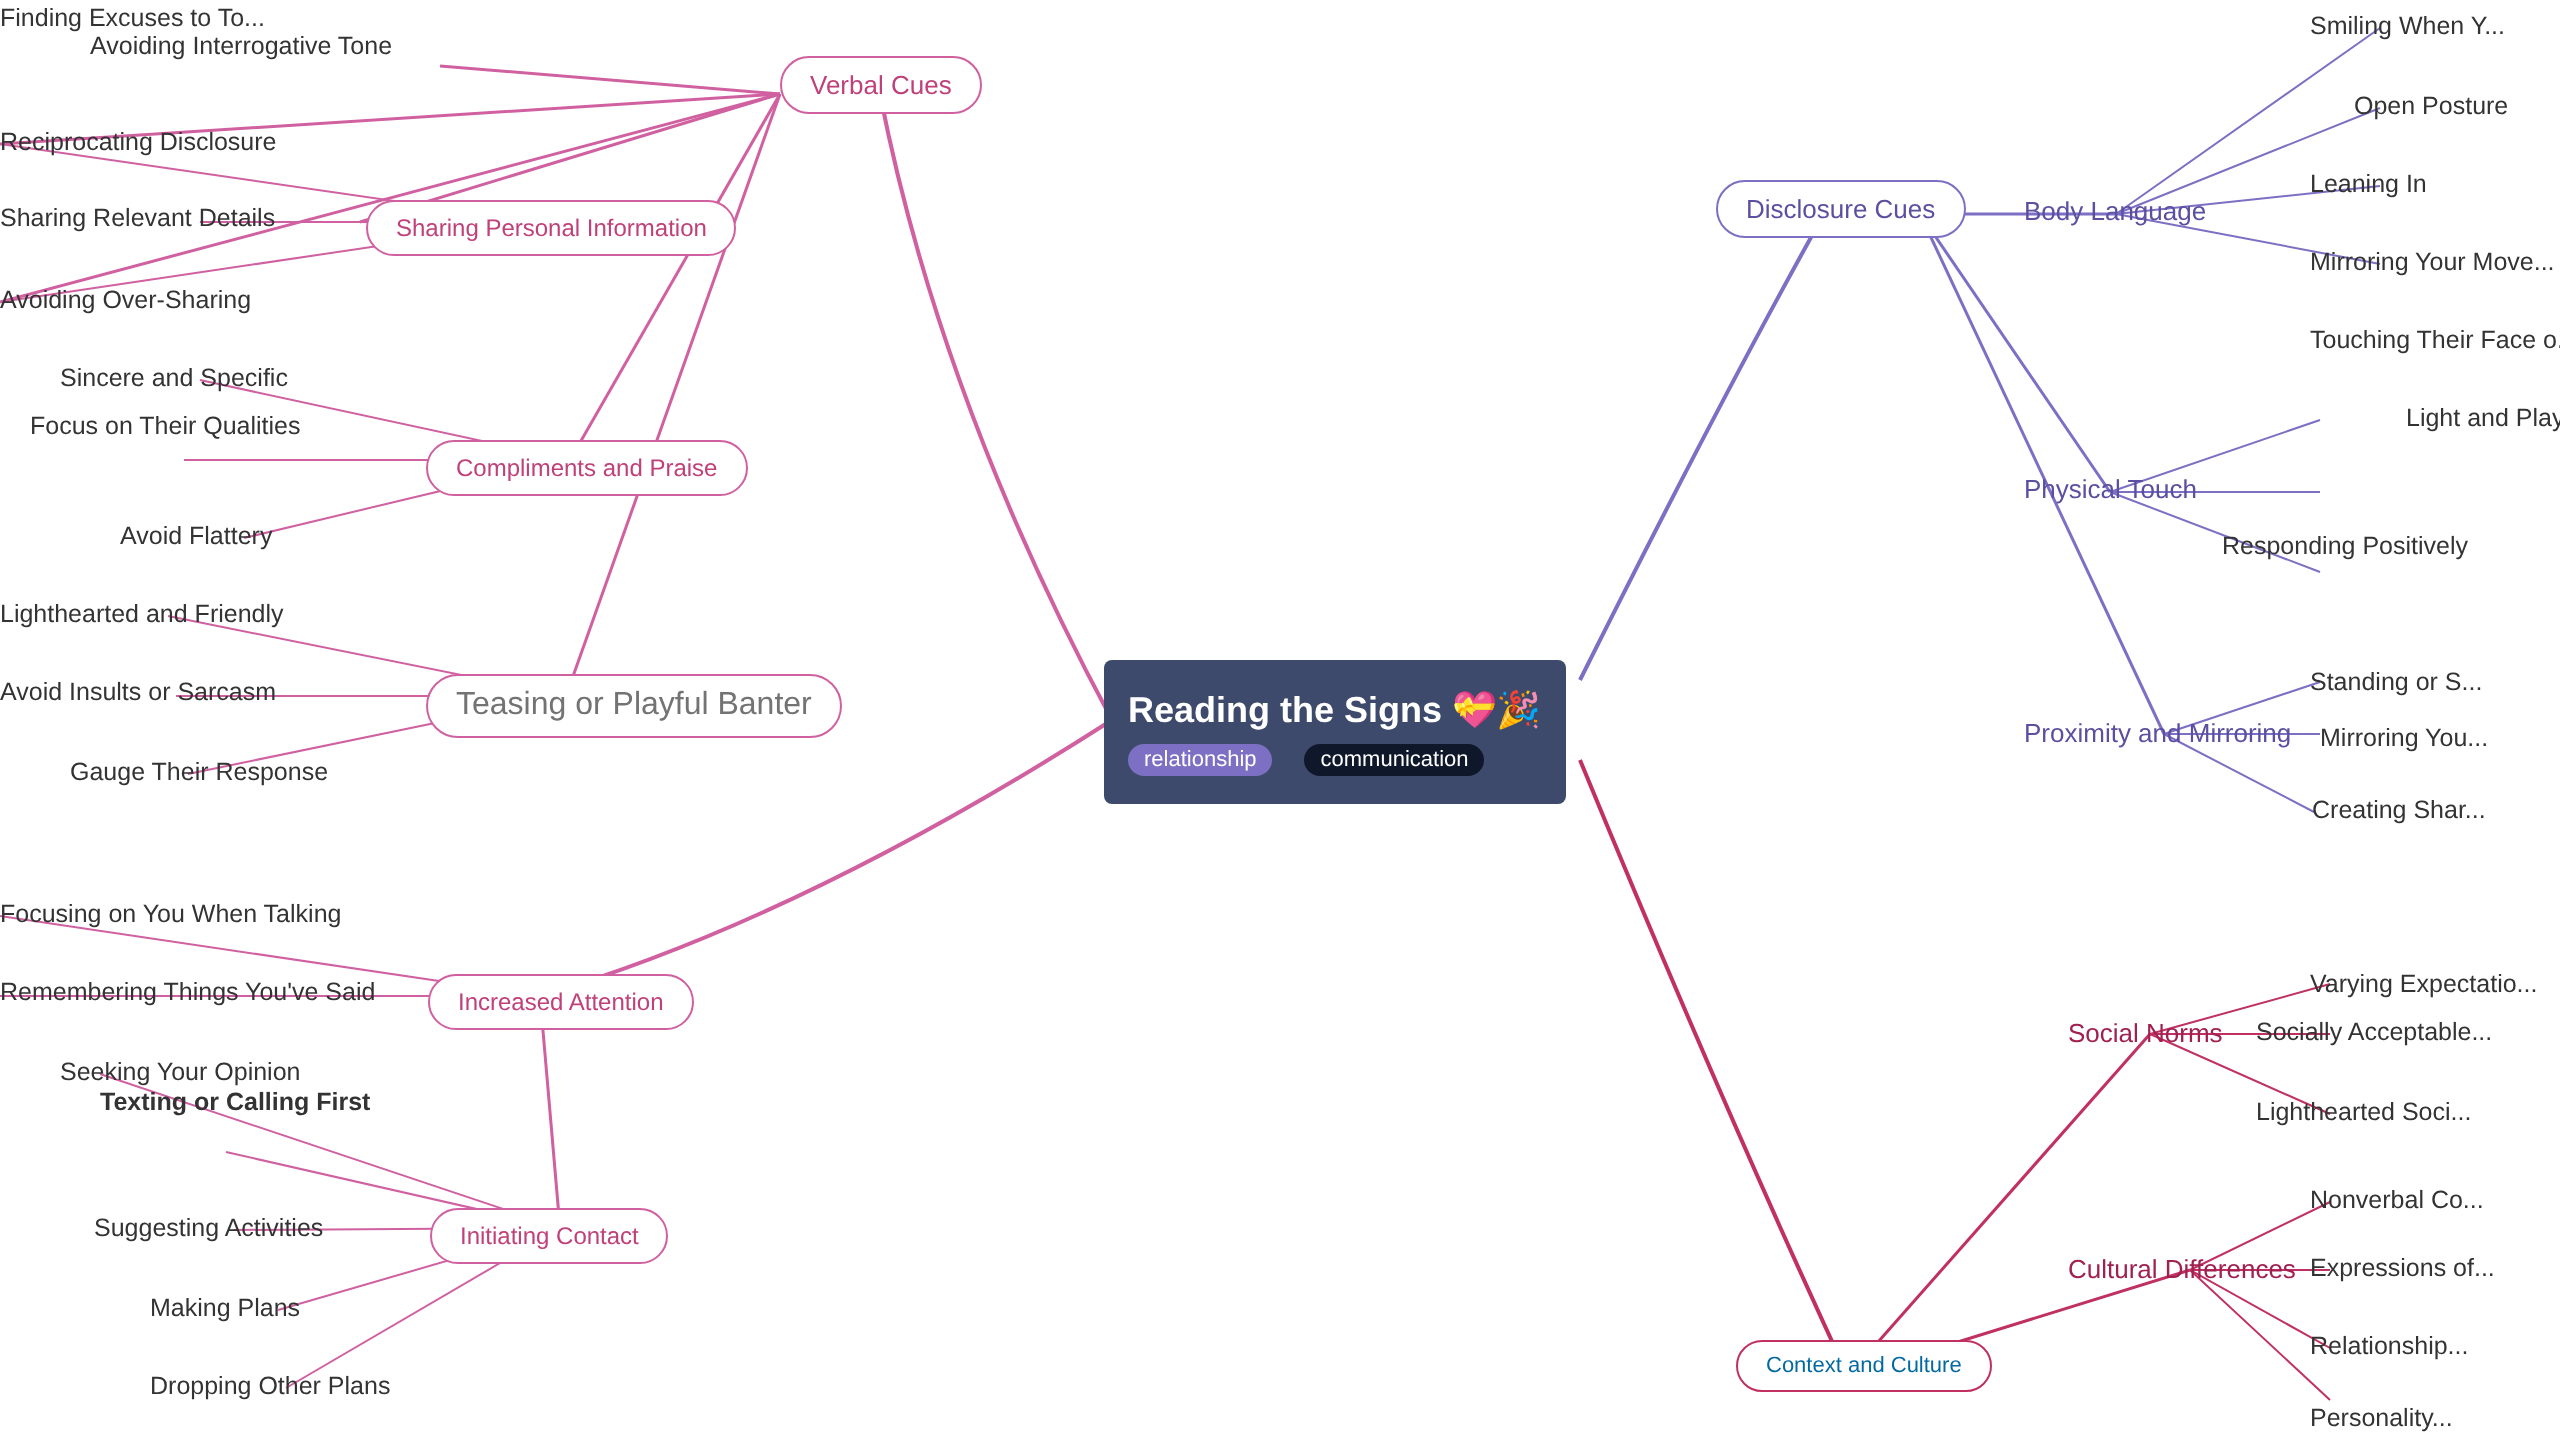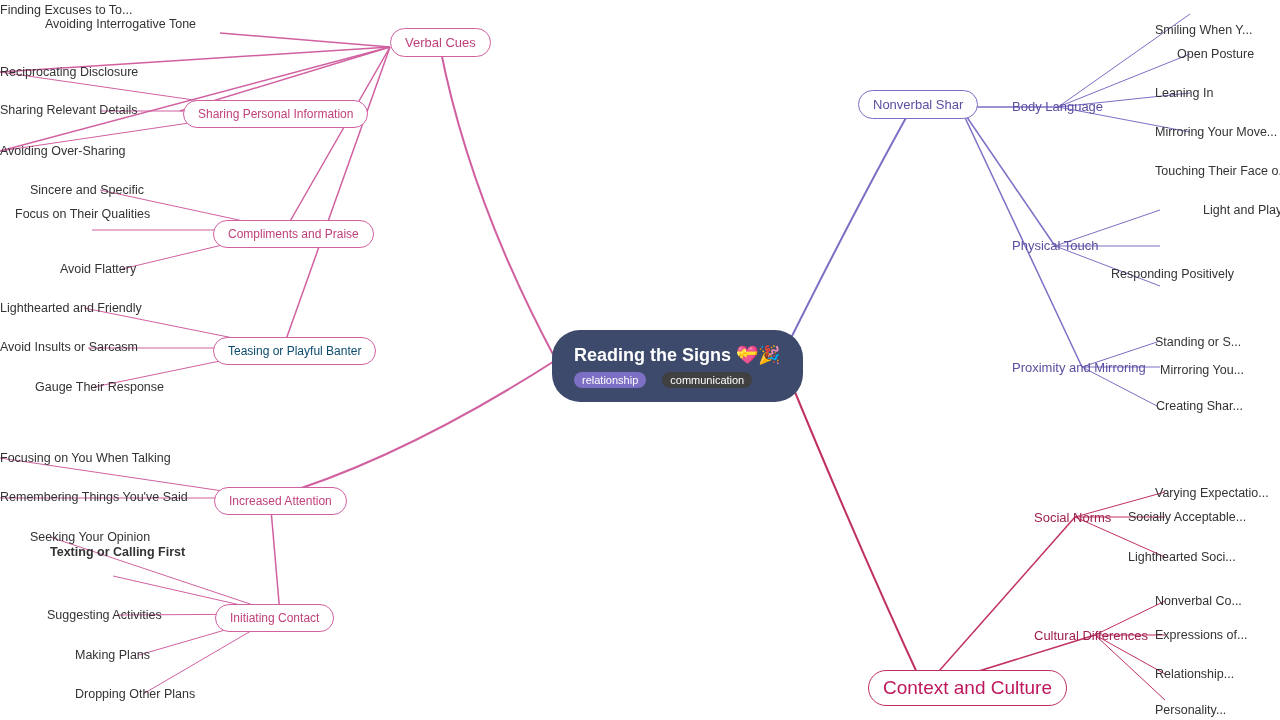--- a/index.html
+++ b/index.html
@@ -32,42 +32,42 @@
       padding: 6px 14px;
       font-size: 13px;
       border: 1.5px solid;
       background: #fff;
       display: inline-block;
     }
 
     
     .central-node {
       background: #3d4a6b;
-      border-radius: 28px;
-      padding: 14px 22px;
+      border-radius: 4px;
+      padding: 14px 12px;
       color: #fff;
       min-width: 200px;
       text-align: right;
     }
     .central-node .title {
       font-size: 18px;
       font-weight: 600;
       margin-bottom: 6px;
     }
     .central-node .tags {
       display: flex;
       gap: 16px;
     }
     .tag {
       font-size: 11px;
       padding: 2px 8px;
       border-radius: 10px;
     }
     .tag-relationship { background: #7c6fc4; color: #fff; }
-    .tag-communication { background: #404040; color: #fff; }
+    .tag-communication { background: #0f172a; color: #fff; }
 
     
     .node-plain {
       font-size: 12.5px;
       color: #333;
       background: none;
       padding: 2px 0;
     }
   </style>
 </head>
@@ -190,21 +190,21 @@
 
 <div class="node" style="left:15px; top:204px;">
   <span class="node-plain">Focus on Their Qualities</span>
 </div>
 
 <div class="node" style="left:60px; top:259px;">
   <span class="node-plain">Avoid Flattery</span>
 </div>
 
 <div class="node" style="left:213px; top:337px;">
-  <div class="node-box" style="border-color:#d060a0; color:#0c4a6e; font-size:12px;">
+  <div class="node-box" style="border-color:#d060a0; color:#737373; font-size:16px;">
     <span>Teasing or Playful Banter</span>
   </div>
 </div>
 
 <div class="node" style="left:0px; top:298px;">
   <span class="node-plain">Lighthearted and Friendly</span>
 </div>
 
 <div class="node" style="left:0px; top:337px;">
   <span class="node-plain">Avoid Insults or Sarcasm</span>
@@ -249,29 +249,29 @@
 <div class="node" style="left:75px; top:645px;">
   <span class="node-plain">Making Plans</span>
 </div>
 
 <div class="node" style="left:75px; top:684px;">
   <span class="node-plain">Dropping Other Plans</span>
 </div>
 
 <div class="node" style="left:858px; top:90px;">
   <div class="node-box" style="border-color:#7c6fc4; color:#5a4fa0; font-size:13px;">
-    <span>Nonverbal Shar</span>
+    <span>Disclosure Cues</span>
   </div>
 </div>
 
 <div class="node" style="left:1012px; top:97px;">
   <span class="node-plain" style="color:#5a4fa0; font-size:13px;">Body Language</span>
 </div>
 
-<div class="node" style="left:1155px; top:20px;">
+<div class="node" style="left:1155px; top:4px;">
   <span class="node-plain">Smiling When Y...</span>
 </div>
 <div class="node" style="left:1155px; top:44px;margin-left:22px;">
   <span class="node-plain">Open Posture</span>
 </div>
 <div class="node" style="left:1155px; top:83px;">
   <span class="node-plain">Leaning In</span>
 </div>
 <div class="node" style="left:1155px; top:122px;">
   <span class="node-plain">Mirroring Your Move...</span>
@@ -302,21 +302,21 @@
   <span class="node-plain">Standing or S...</span>
 </div>
 <div class="node" style="left:1160px; top:360px;">
   <span class="node-plain">Mirroring You...</span>
 </div>
 <div class="node" style="left:1156px; top:396px;">
   <span class="node-plain">Creating Shar...</span>
 </div>
 
 <div class="node" style="left:868px; top:670px;">
-  <div class="node-box" style="border-color:#c03060; color:#be185d; font-size:19px;">
+  <div class="node-box" style="border-color:#c03060; color:#0369a1; font-size:11px;">
     <span>Context and Culture</span>
   </div>
 </div>
 
 <div class="node" style="left:1034px; top:508px;">
   <span class="node-plain" style="color:#a02050; font-size:13px;">Social Norms</span>
 </div>
 
 <div class="node" style="left:1155px; top:483px;text-align:center;">
   <span class="node-plain">Varying Expectatio...</span>

